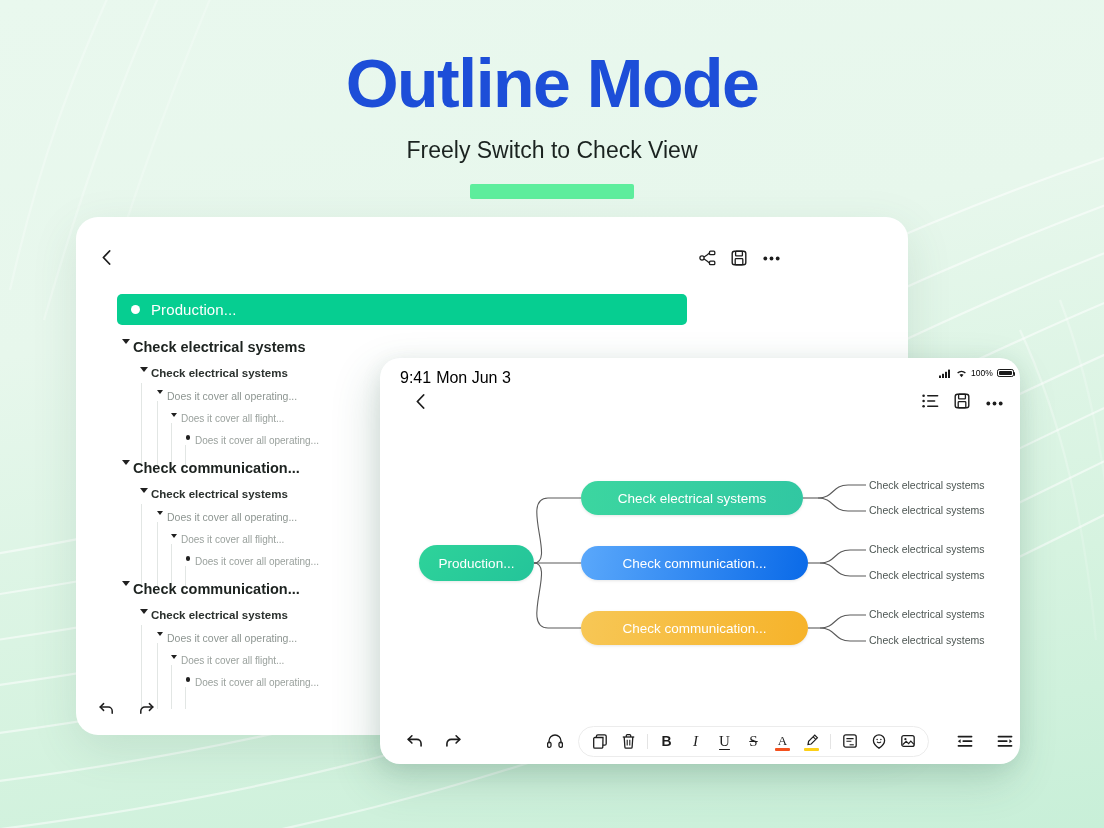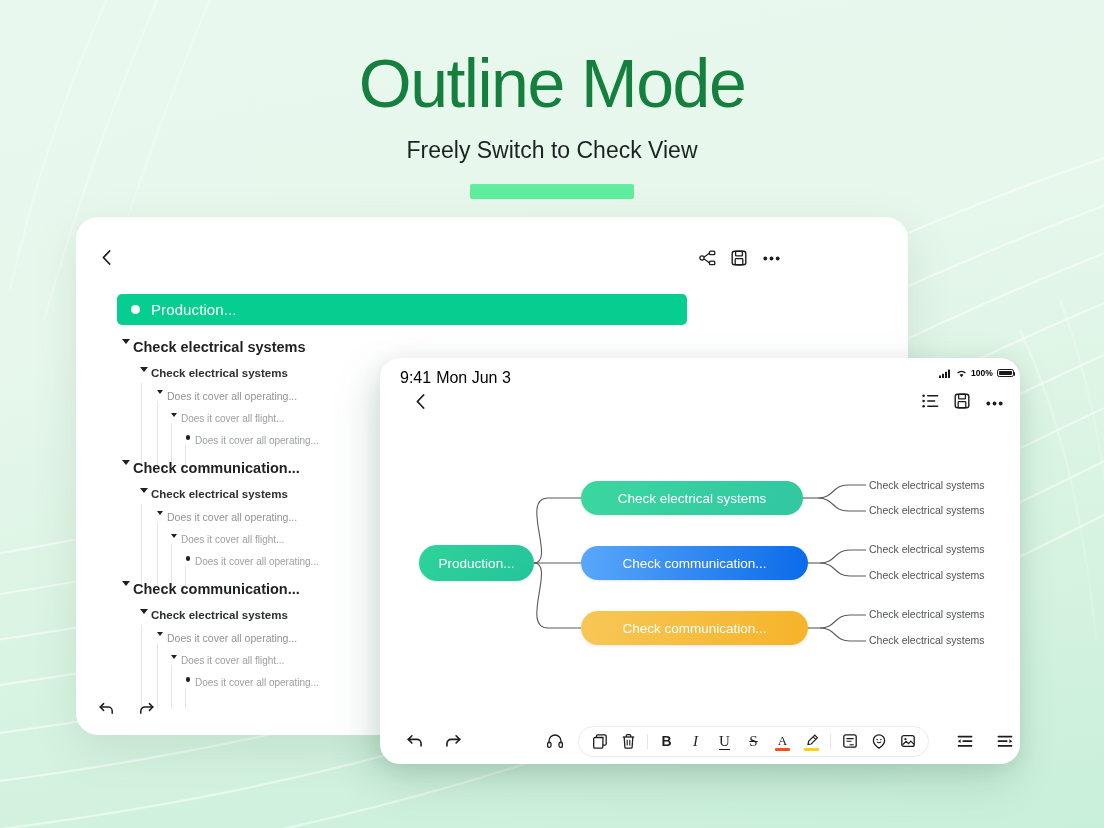--- a/index.html
+++ b/index.html
@@ -9,21 +9,21 @@
     background: linear-gradient(170deg, #e9f8ee 0%, #e7f7ec 35%, #d6f3e0 72%, #c8efd8 100%);
     position:relative;
   }
 
   
   #bg-swoosh { position:absolute; inset:0; z-index:0; pointer-events:none; }
 
   
   .header { position:absolute; top:0; left:0; width:1104px; text-align:center; z-index:2; }
   .title {
-    font-size:68px; font-weight:normal; color:#15803d; letter-spacing:-1.5px;
+    font-size:68px; font-weight:bold; color:#1d4ed8; letter-spacing:-1.5px;
     margin-top:48px; line-height:1.05;
   }
   .subtitle { font-size:23px; color:#1b2320; margin-top:18px; font-weight:400; }
   .accent-bar {
     width:164px; height:15px; background:#5eee9d; border-radius:2px;
     margin:20px auto 0;
   }
 
   
   .tablet {
@@ -35,21 +35,21 @@
     box-shadow: 0 14px 46px rgba(60,110,85,0.13);
   }
   #tablet-right {
     left:380px; top:358px; width:640px; height:406px;
     border-radius:20px;
     box-shadow: -6px 16px 44px rgba(50,100,78,0.20), 0 4px 20px rgba(50,100,78,0.10);
     z-index:4; overflow:hidden;
   }
   .sb-left { position:absolute; display:flex; gap:5px; align-items:center; }
   .sb-right { position:absolute; display:flex; gap:4px; align-items:center; }
-  .sb-pct { font-size:8.5px; font-weight:700; letter-spacing:0; }
+  .sb-pct { font-size:8.5px; font-weight:400; letter-spacing:0; }
   .batt {
     width:17px; height:8.5px; border:1.1px solid #1a1a1a; border-radius:2.2px;
     position:relative; padding:1px;
   }
   .batt i { display:block; height:100%; width:100%; background:#1a1a1a; border-radius:1px; }
   .batt::after {
     content:""; position:absolute; right:-2.6px; top:2.4px;
     width:1.6px; height:3.4px; background:#1a1a1a; border-radius:0 1px 1px 0;
   }
   .icon-btn {

